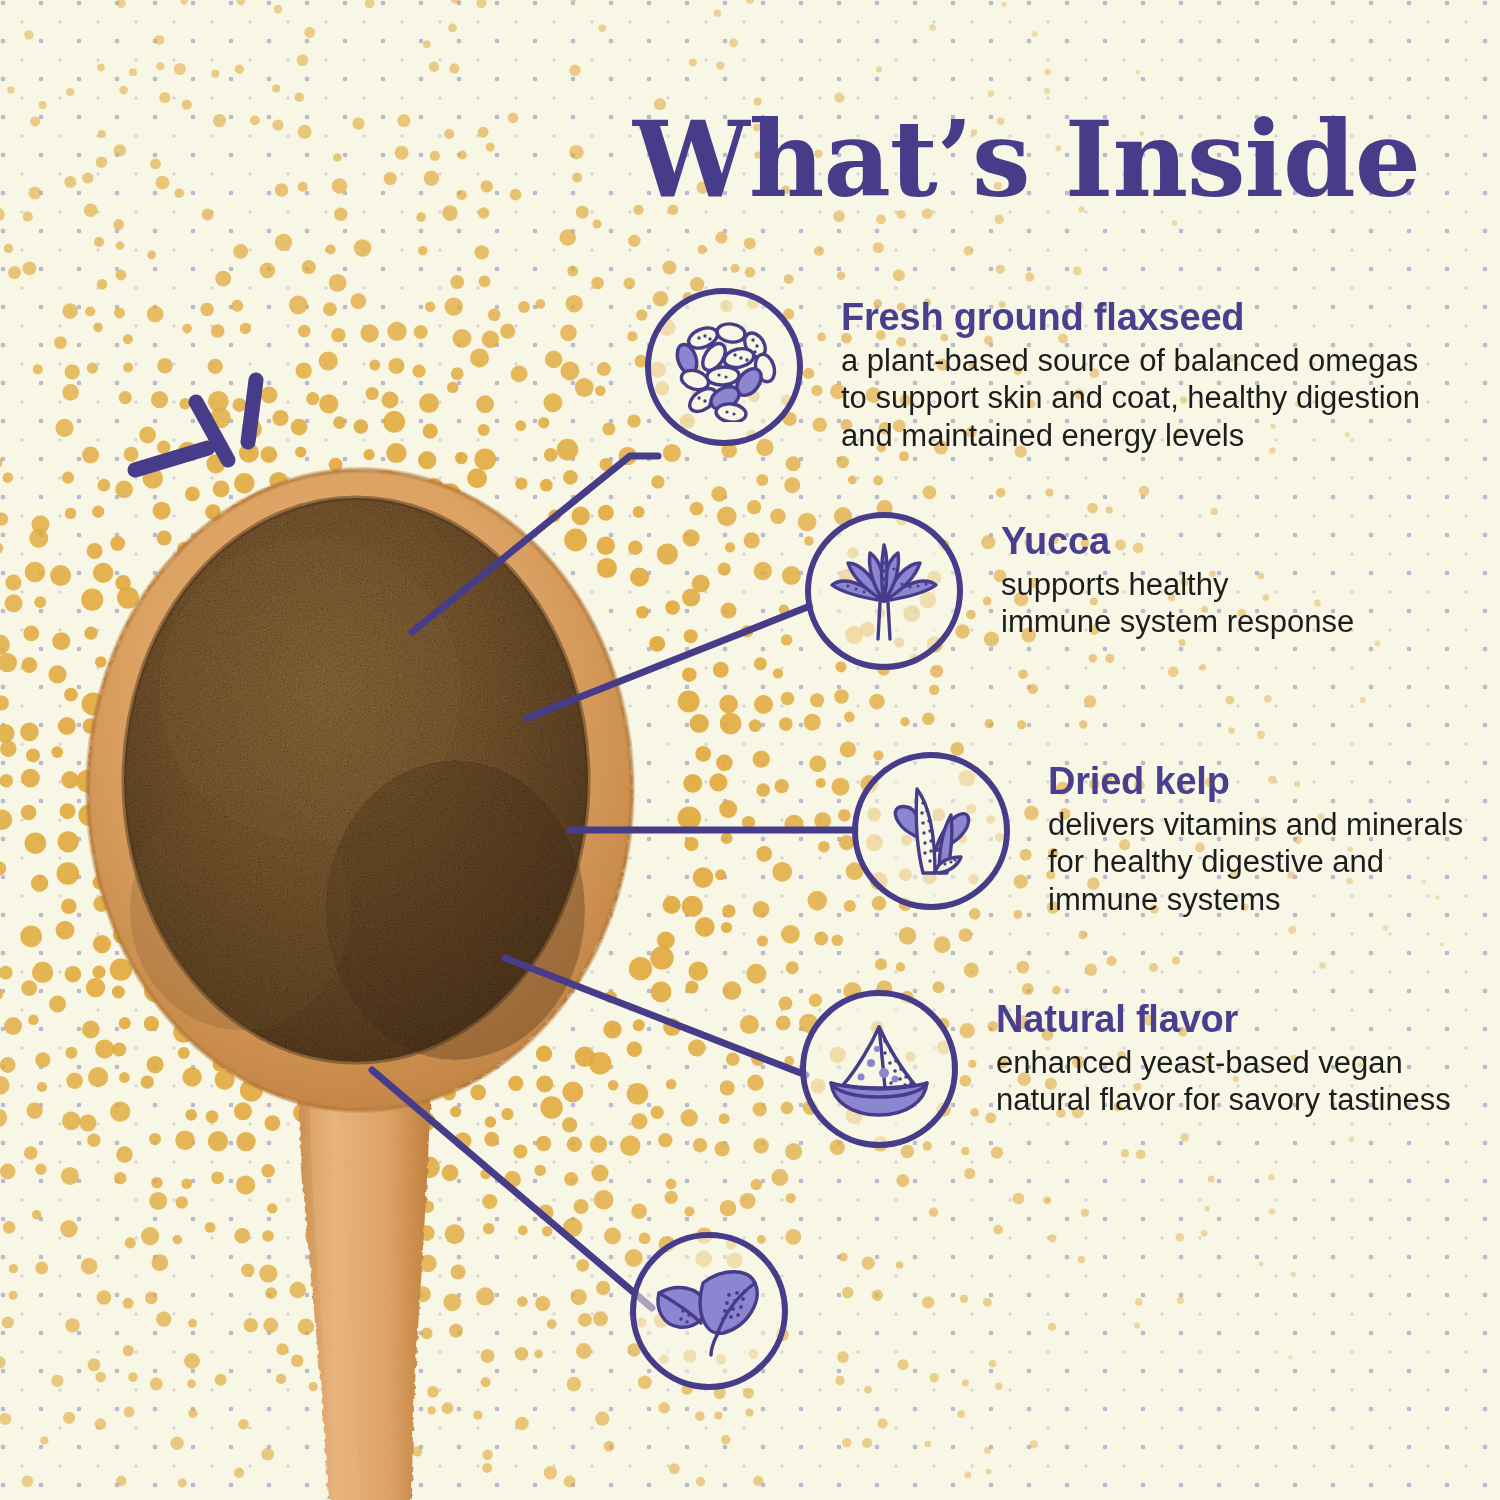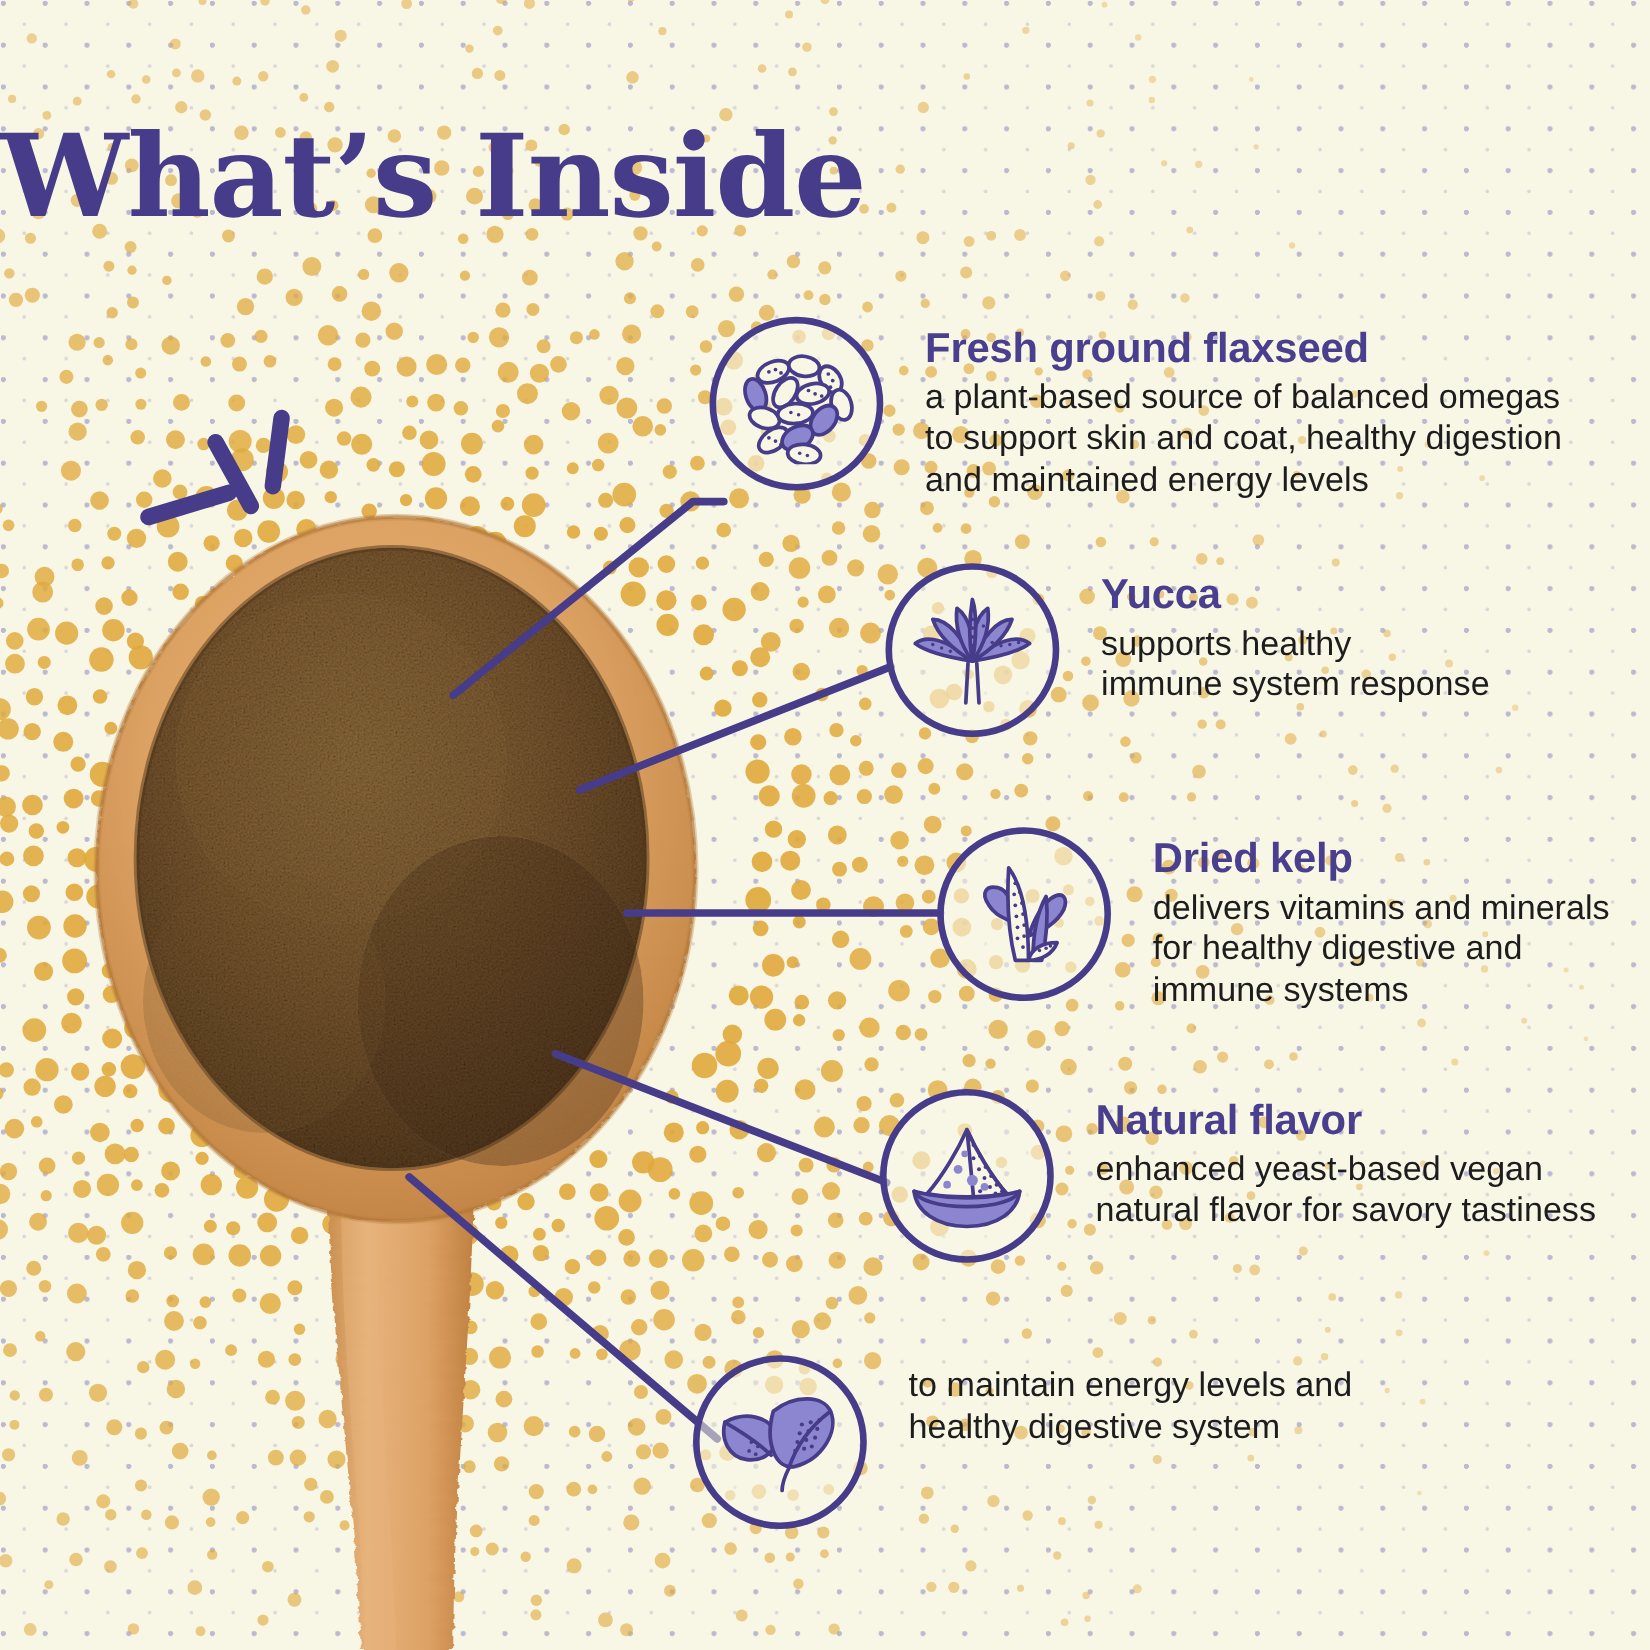--- a/index.html
+++ b/index.html
@@ -38,21 +38,21 @@
     inset: 0;
     pointer-events: none;
   }
 
   
   .title {
     position: absolute;
     left: 0;
     top: 104px;
     width: 1420px;
-    text-align: left;
+    text-align: right;
     font-family: "DejaVu Serif", "Liberation Serif", serif;
     font-size: 104px;
     font-weight: 700;
     letter-spacing: -1px;
     color: #473c8a;
     line-height: 1.08;
   }
 
   
   .spoon-wrap {
@@ -1438,18 +1438,16 @@
               <circle cx="87" cy="56" r="1.9"></circle>
             <circle cx="32" cy="52" r="1.7"></circle>
               <circle cx="38" cy="56" r="1.7"></circle>
             <circle cx="30" cy="60" r="1.7"></circle>
               <circle cx="36" cy="63" r="1.7"></circle>
           </g>
         </svg>
       </span>
     </div>
     <div class="ctext">
-      <p class="cbody">to maintain energy levels and
-healthy digestive system</p>
     </div>
   </div>
 
 </div>
 
 </body></html>

